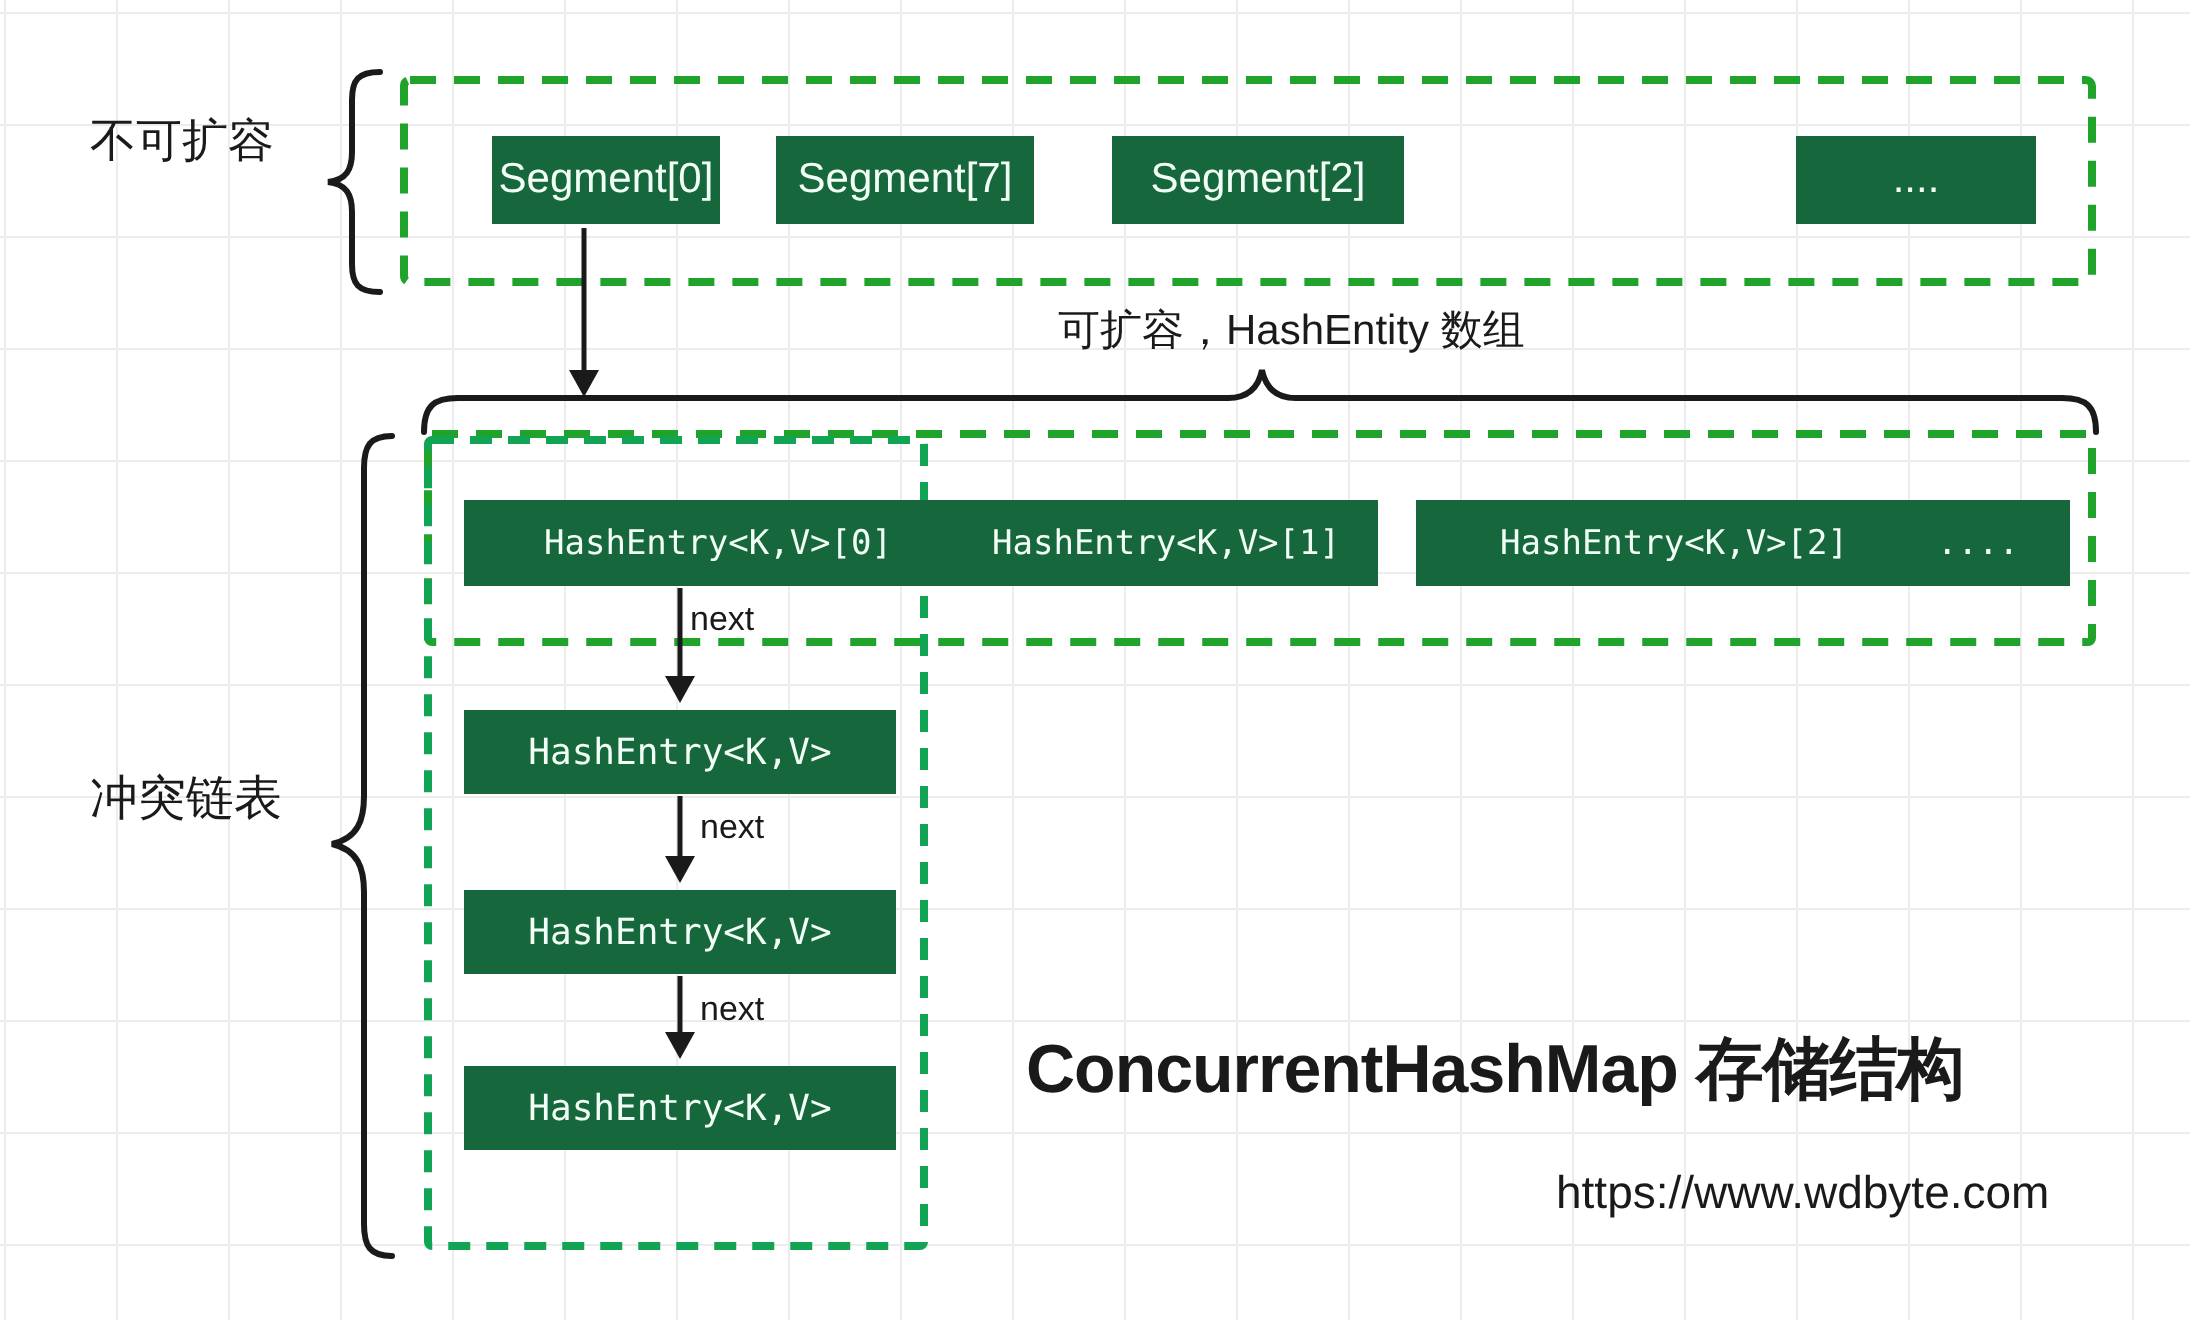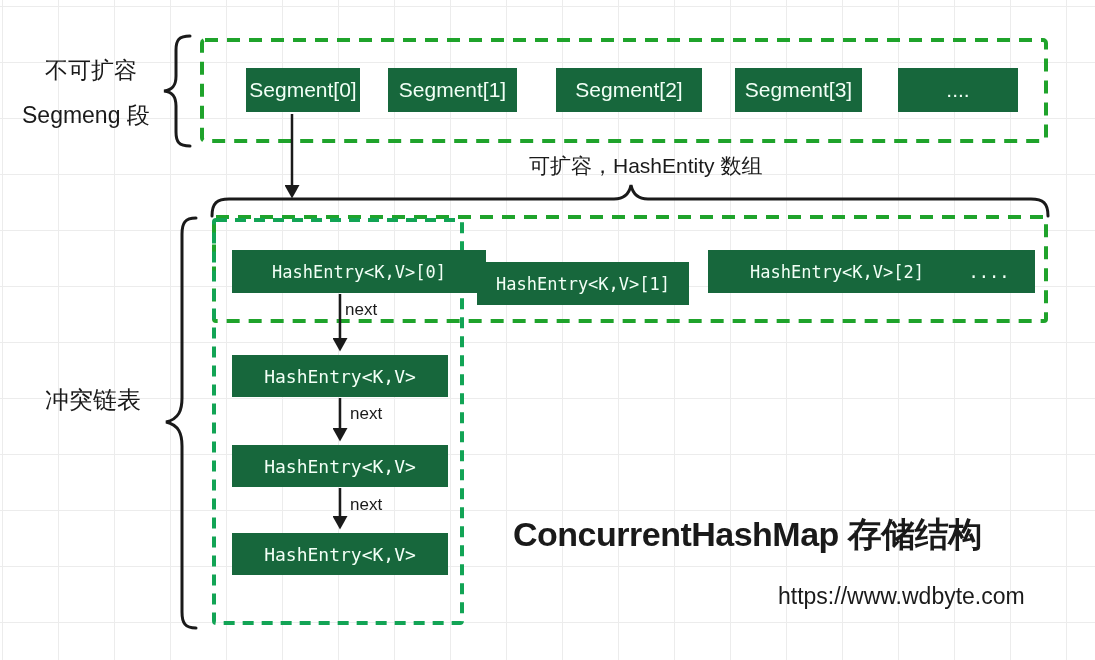--- a/index.html
+++ b/index.html
@@ -85,33 +85,31 @@
     <path d="M212,216 C212,203 217,199 229,199 L614,199 C623,199 629,195 631,185 C633,195 639,199 648,199 L1031,199 C1043,199 1048,203 1048,216" fill="none" stroke="#1a1a1a" stroke-width="3" stroke-linecap="round"></path>
 
     <line x1="292" y1="114" x2="292" y2="188" stroke="#1a1a1a" stroke-width="2.5" marker-end="url(#ah)"></line>
 
     <line x1="340" y1="294" x2="340" y2="341" stroke="#1a1a1a" stroke-width="2.5" marker-end="url(#ah)"></line>
     <line x1="340" y1="398" x2="340" y2="431" stroke="#1a1a1a" stroke-width="2.5" marker-end="url(#ah)"></line>
     <line x1="340" y1="488" x2="340" y2="519" stroke="#1a1a1a" stroke-width="2.5" marker-end="url(#ah)"></line>
   </svg>
 
   <div class="label lbl-cjk" style="left:45px; top:57px;">不可扩容</div>
-  <div class="label lbl-cjk" style="left:22px; top:102px;">Segmeng 段</div>
   <div class="label lbl-chain" style="left:45px; top:386px;">冲突链表</div>
 
   <div class="cell" style="left:246px; top:68px; width:114px;">Segment[0]</div>
-  <div class="cell" style="left:388px; top:68px; width:129px;">Segment[1]</div>
+  <div class="cell" style="left:388px; top:68px; width:129px;">Segment[7]</div>
   <div class="cell" style="left:556px; top:68px; width:146px;">Segment[2]</div>
-  <div class="cell" style="left:735px; top:68px; width:127px;">Segment[3]</div>
   <div class="cell" style="left:898px; top:68px; width:120px;">....</div>
 
   <div class="label lbl-row2" style="left:505px; top:154px;margin-left:24px;">可扩容，HashEntity 数组</div>
 
   <div class="cell mono" style="left:232px; top:250px; width:254px;">HashEntry&lt;K,V&gt;[0]</div>
-  <div class="cell mono" style="left:477px; top:250px; width:212px;margin-top:12px;">HashEntry&lt;K,V&gt;[1]</div>
+  <div class="cell mono" style="left:477px; top:250px; width:212px;">HashEntry&lt;K,V&gt;[1]</div>
   <div class="cell mono" style="left:708px; top:250px; width:216px;padding-left:21px;">HashEntry&lt;K,V&gt;[2]</div>
   <div class="cell mono" style="left:943px; top:250px; width:92px;">....</div>
 
   <div class="label lbl-next" style="left:345px; top:300px;">next</div>
   <div class="label lbl-next" style="left:350px; top:404px;">next</div>
   <div class="label lbl-next" style="left:350px; top:495px;">next</div>
 
   <div class="cell mono chain" style="left:232px; top:355px; width:216px;">HashEntry&lt;K,V&gt;</div>
   <div class="cell mono chain" style="left:232px; top:445px; width:216px;">HashEntry&lt;K,V&gt;</div>
   <div class="cell mono chain" style="left:232px; top:533px; width:216px;">HashEntry&lt;K,V&gt;</div>

